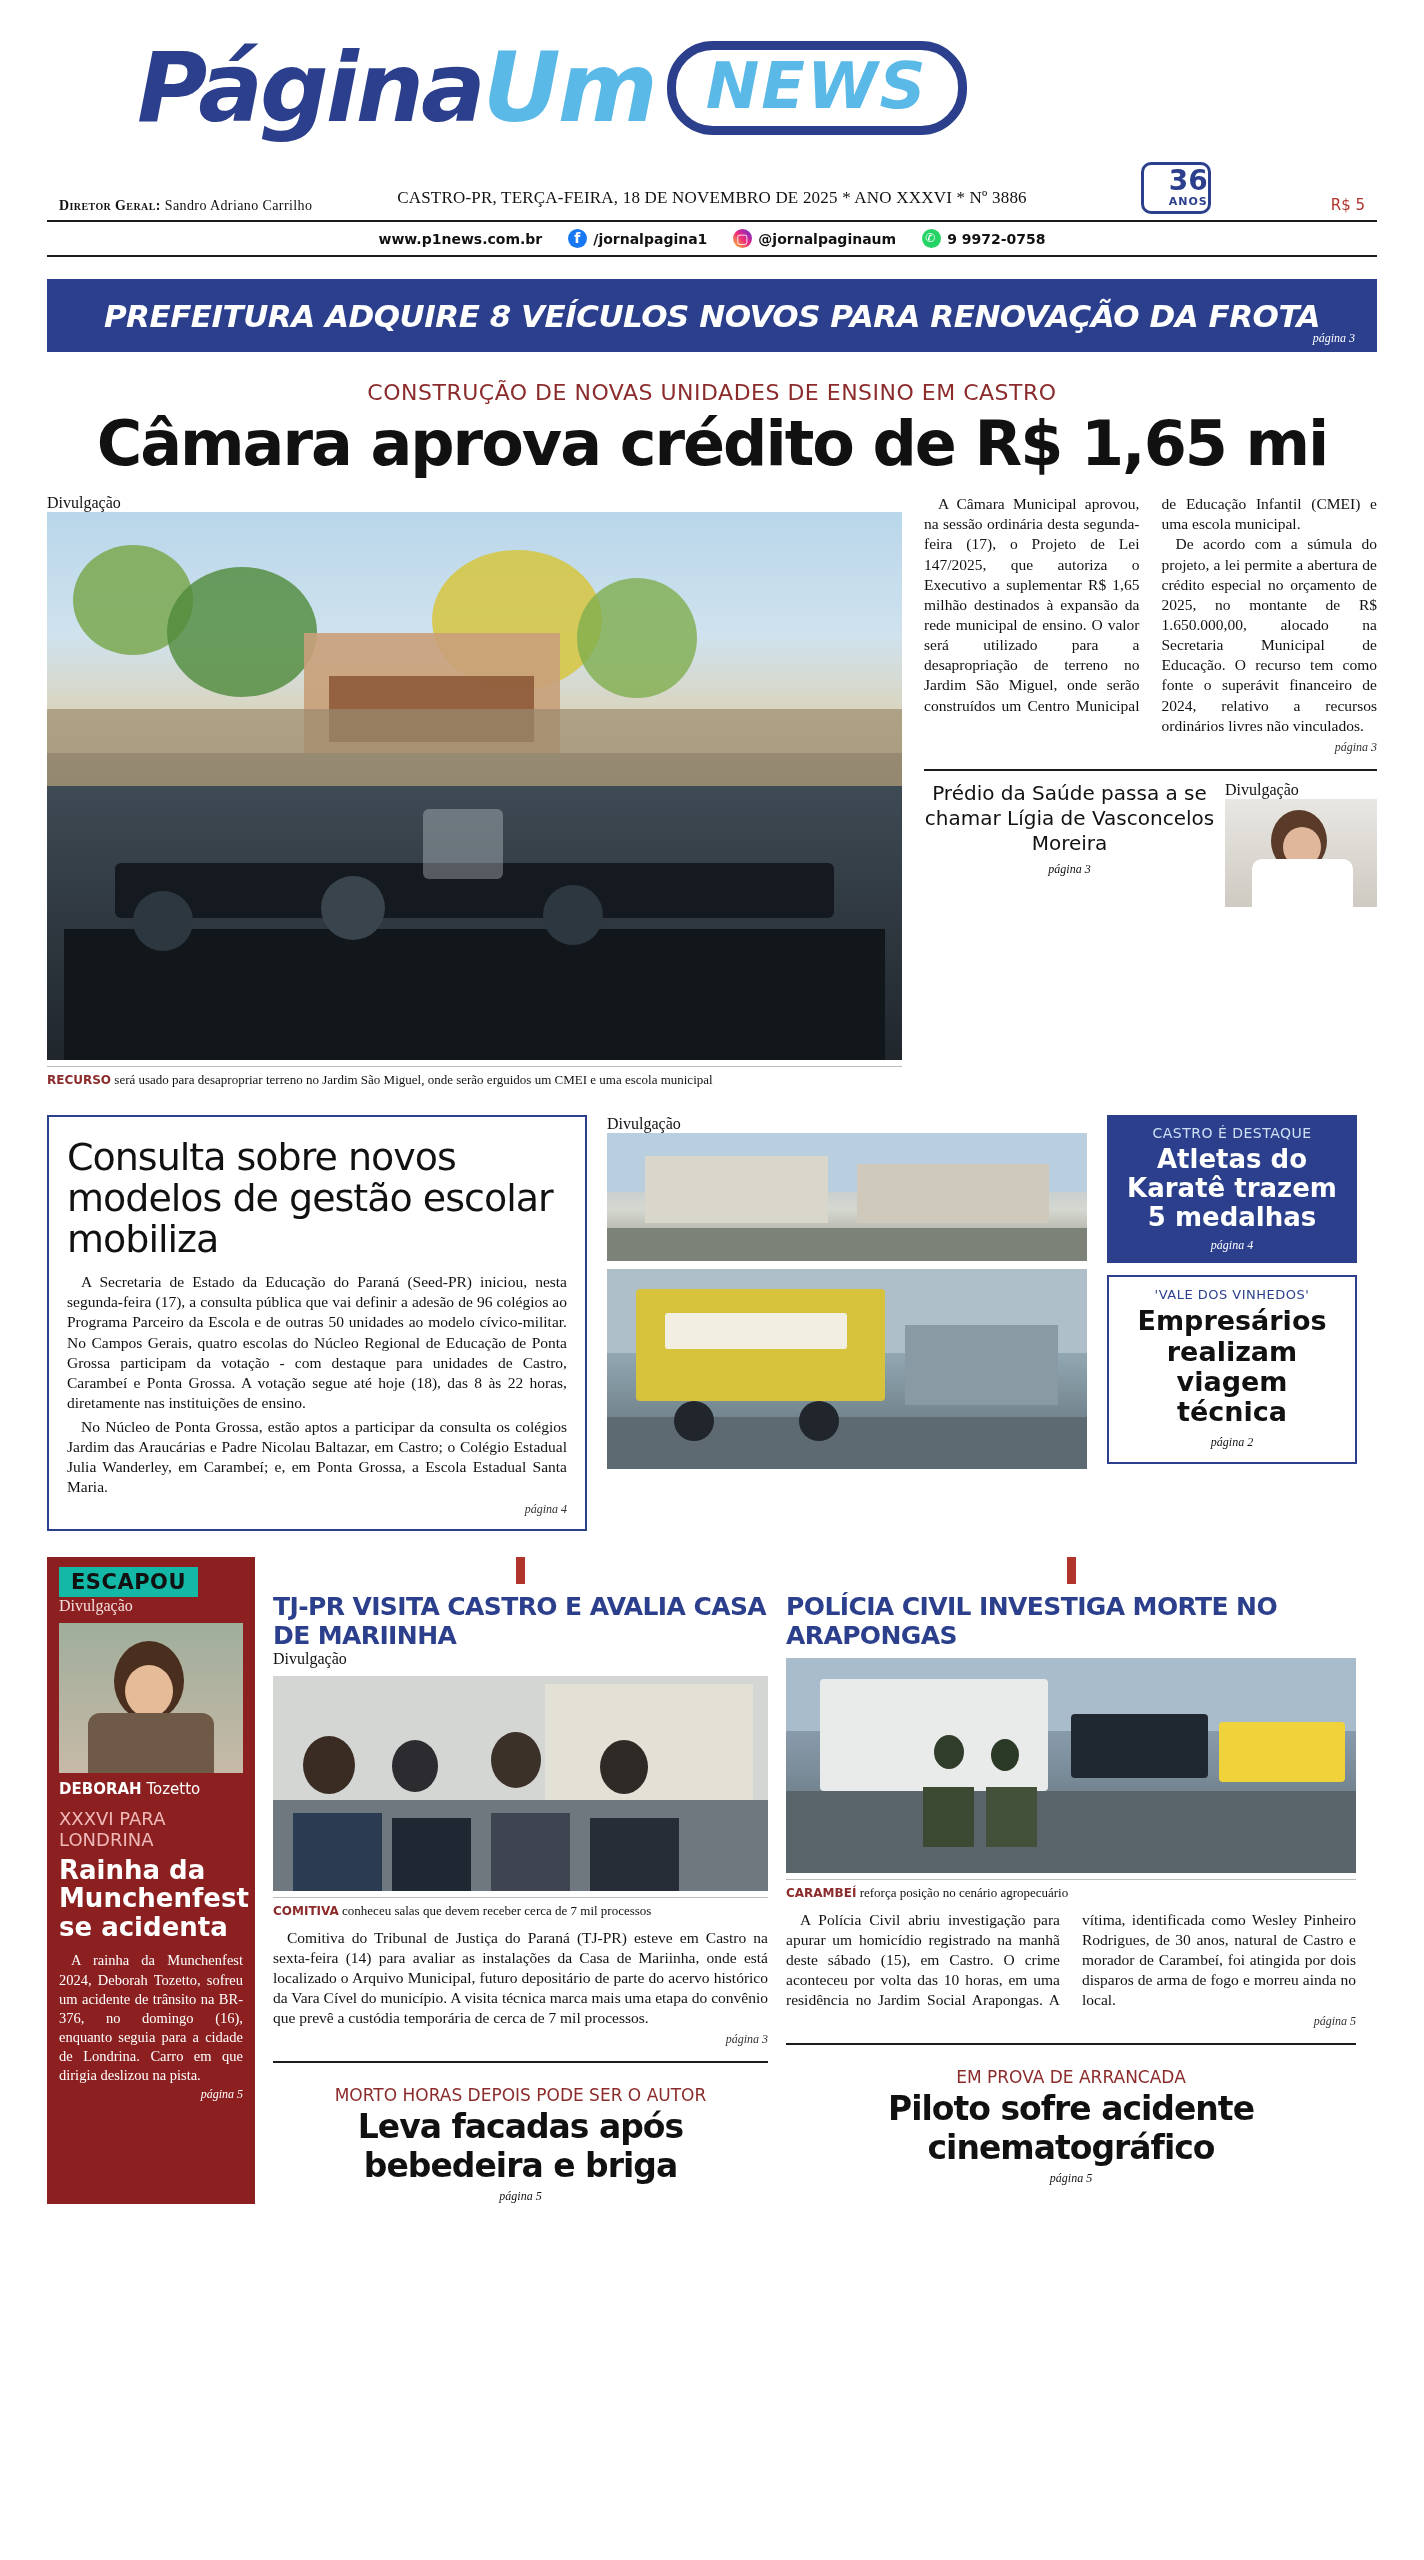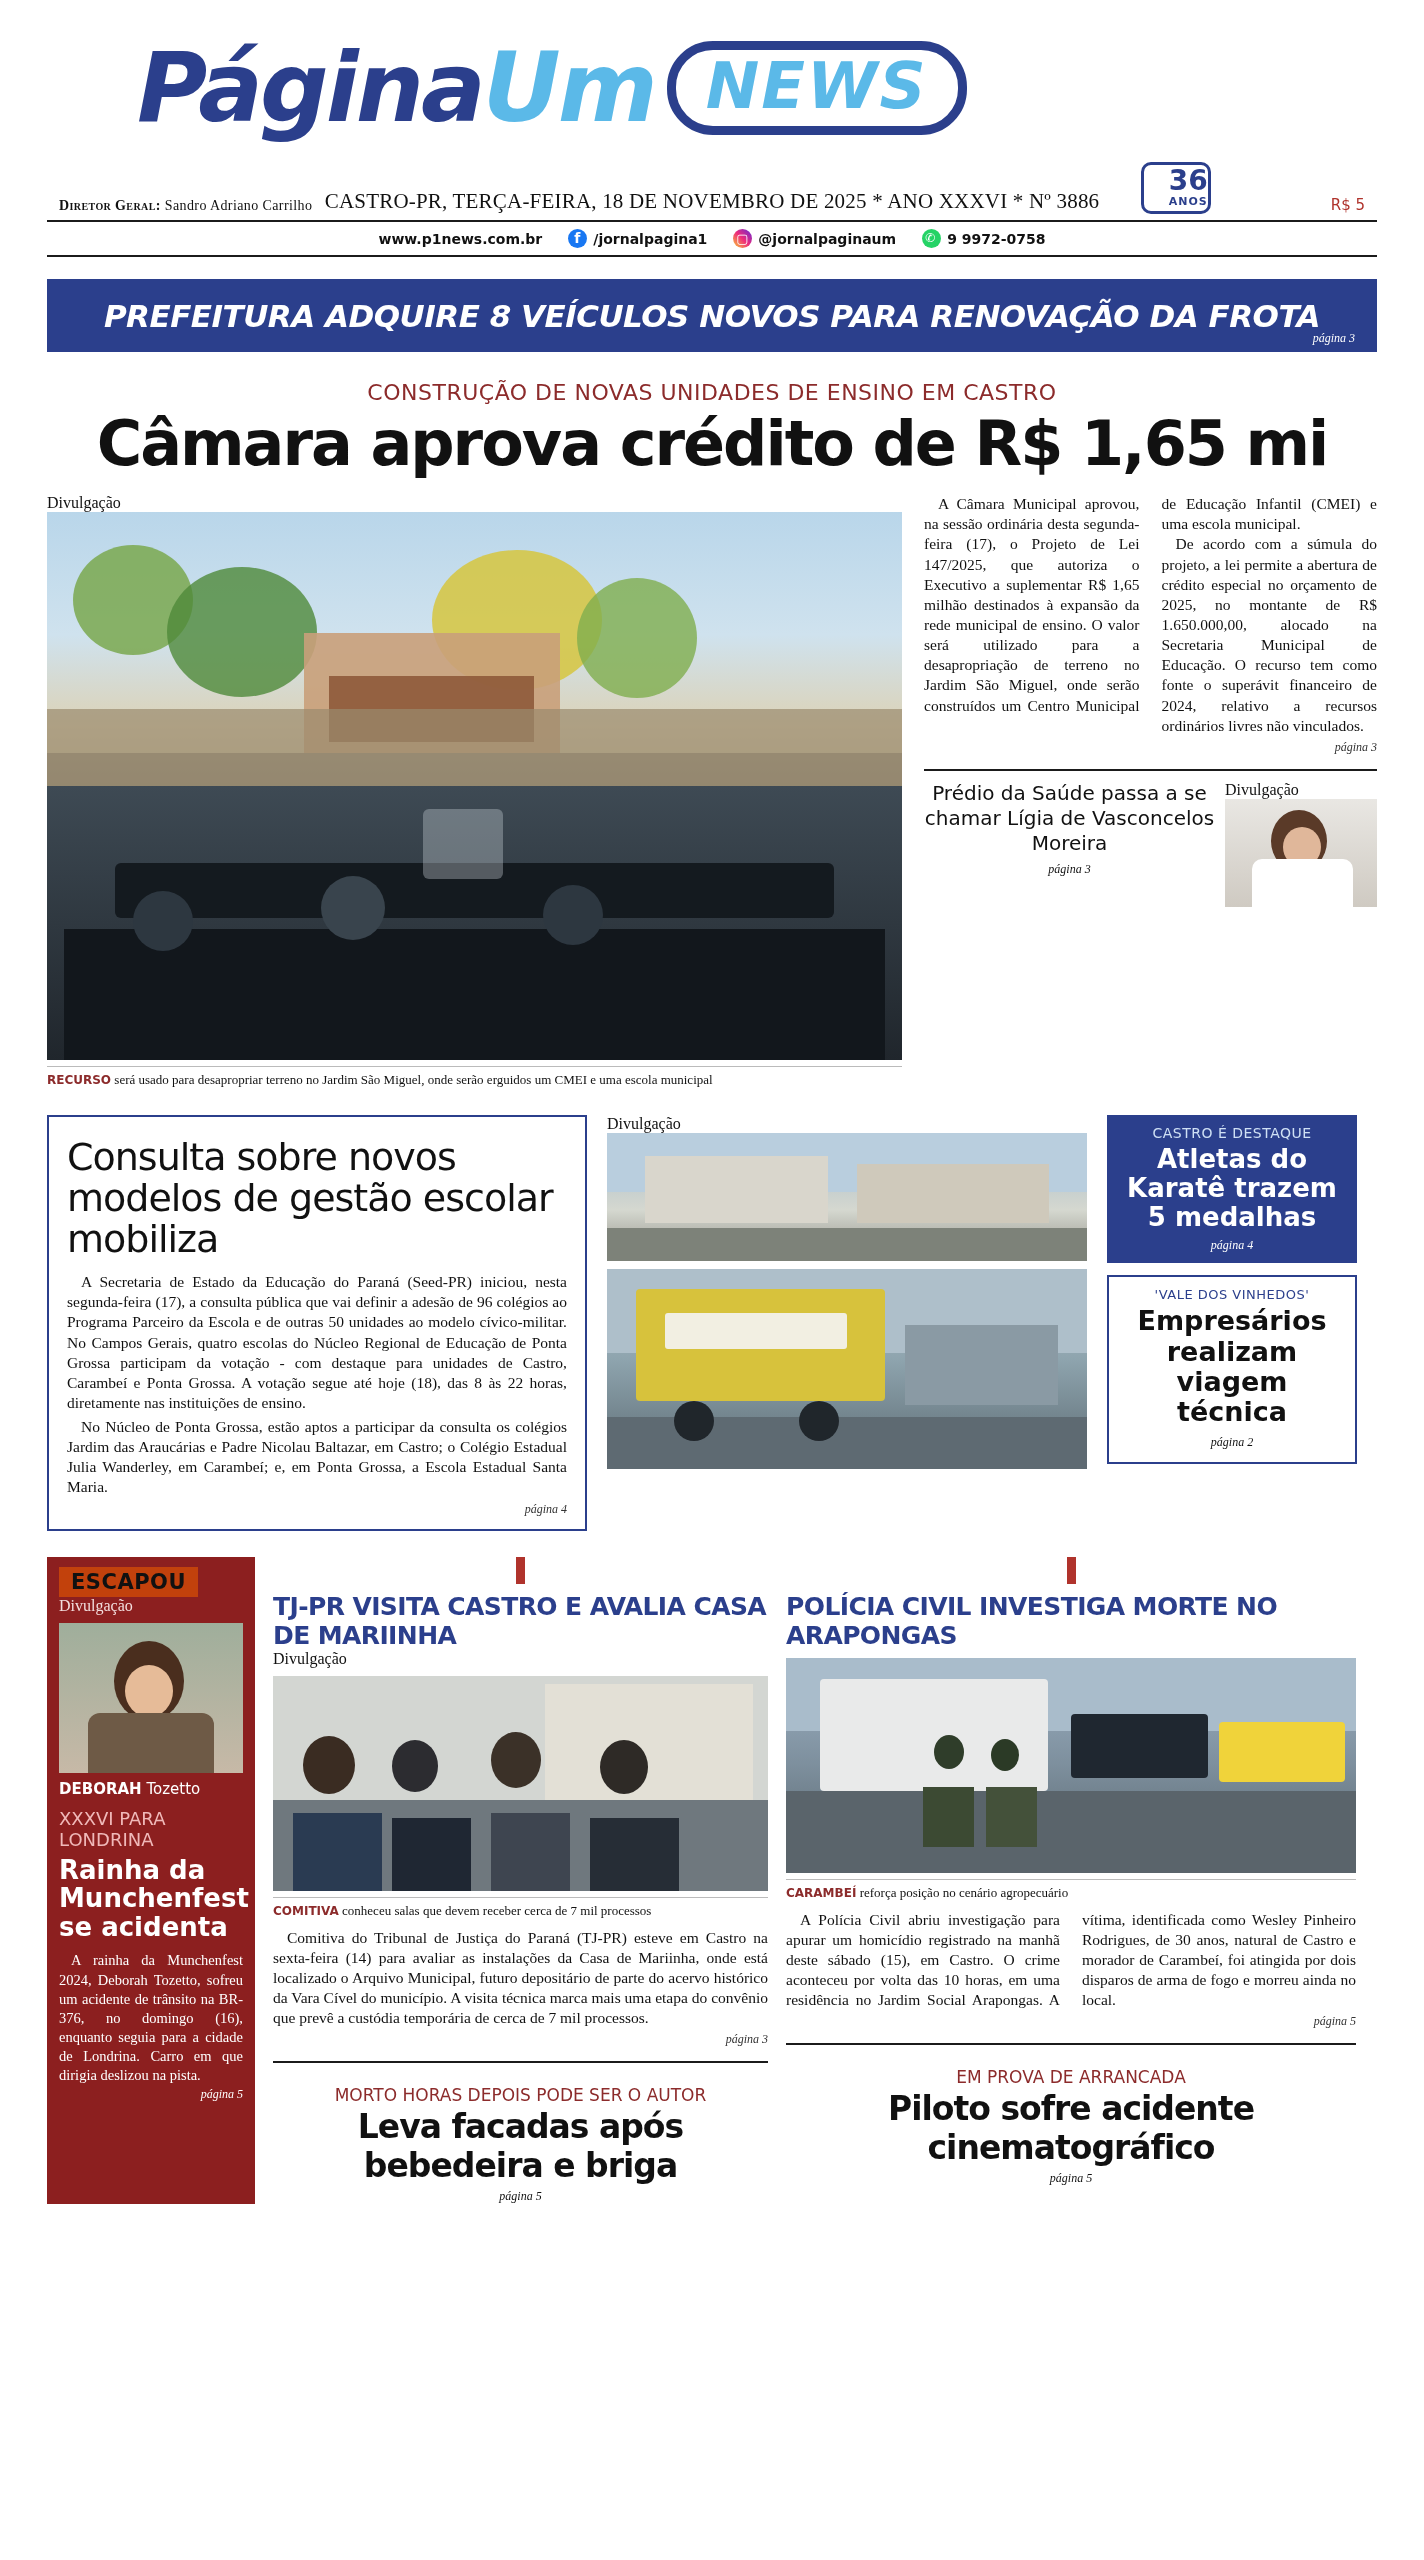--- a/index.html
+++ b/index.html
@@ -38,21 +38,21 @@
   }
 
   .info-row {
     display:flex; align-items:flex-end; justify-content:space-between;
     margin-top:26px; padding:0 12px 6px 12px;
     border-bottom:2px solid #1b1b1b;
     position:relative;
   }
   .director { font-family:"Liberation Serif", serif; font-size:14px; letter-spacing:.4px; }
   .director .lbl { font-variant:small-caps; font-weight:bold; }
-  .dateline { font-size:21px; letter-spacing:.2px; position:absolute; left:50%; transform:translateX(-50%); bottom:6px; white-space:nowrap;}
+  .dateline { font-size:17px; letter-spacing:.2px; position:absolute; left:50%; transform:translateX(-50%); bottom:12px; white-space:nowrap;}
   .price { font-size:15px; color:#b0332c; font-family:"DejaVu Sans", sans-serif; }
   .badge36 {
     border:3px solid #2b3f8c; border-radius:10px;
     width:64px; text-align:right; padding:2px 0 3px 0;
     margin-right:120px;
     font-family:"DejaVu Sans", sans-serif;
   }
   .badge36 .n { font-size:28px; font-weight:bold; color:#2b3f8c; line-height:1; }
   .badge36 .a { font-size:11px; font-weight:bold; color:#2b3f8c; letter-spacing:1px; }
 
@@ -138,21 +138,21 @@
   .blue-box .pg { font-size:12px; font-style:italic; margin-top:6px; font-family:"Liberation Serif",serif; }
   .white-box { border:2px solid #2b3f8c; margin-top:12px; text-align:center; padding:10px 8px 12px 8px; }
   .white-box .k { font-family:"DejaVu Sans",sans-serif; font-size:13px; color:#2b3f8c; letter-spacing:.5px; }
   .white-box .t { font-family:"DejaVu Sans",sans-serif; font-weight:bold; font-size:27px; line-height:1.12; margin-top:4px; color:#111;}
   .white-box .pg { font-size:12px; font-style:italic; margin-top:8px; }
 
   
   .bottom { display:flex; gap:18px; margin-top:26px; }
   .col-escapou { width:208px; background:#8c1f1f; color:#fff; padding:10px 12px 14px 12px; box-sizing:border-box; }
   .escapou-tag {
-    background:#c2410c; color:#111; font-family:"DejaVu Sans",sans-serif; font-weight:bold;
+    background:#14b8a6; color:#111; font-family:"DejaVu Sans",sans-serif; font-weight:bold;
     font-size:21px; padding:3px 12px; display:inline-block; letter-spacing:.5px;
   }
   .escapou-photo { width:100%; height:150px; background:#c9b7a8; margin-top:8px; position:relative; overflow:hidden;}
   .escapou-name { margin-top:7px; font-family:"DejaVu Sans",sans-serif; font-size:15px; }
   .escapou-name b { font-weight:bold; }
   .escapou-kicker { color:#f0b9b9; font-family:"DejaVu Sans",sans-serif; font-size:18px; margin-top:10px; }
   .escapou-title { font-family:"DejaVu Sans",sans-serif; font-weight:bold; font-size:26px; line-height:1.1; margin-top:6px; }
   .escapou-body { font-size:14.5px; line-height:1.32; text-align:justify; margin-top:10px; }
   .escapou-body p { margin:0; text-indent:12px; }
   .escapou-pg { text-align:right; font-size:12px; font-style:italic; margin-top:2px; }

